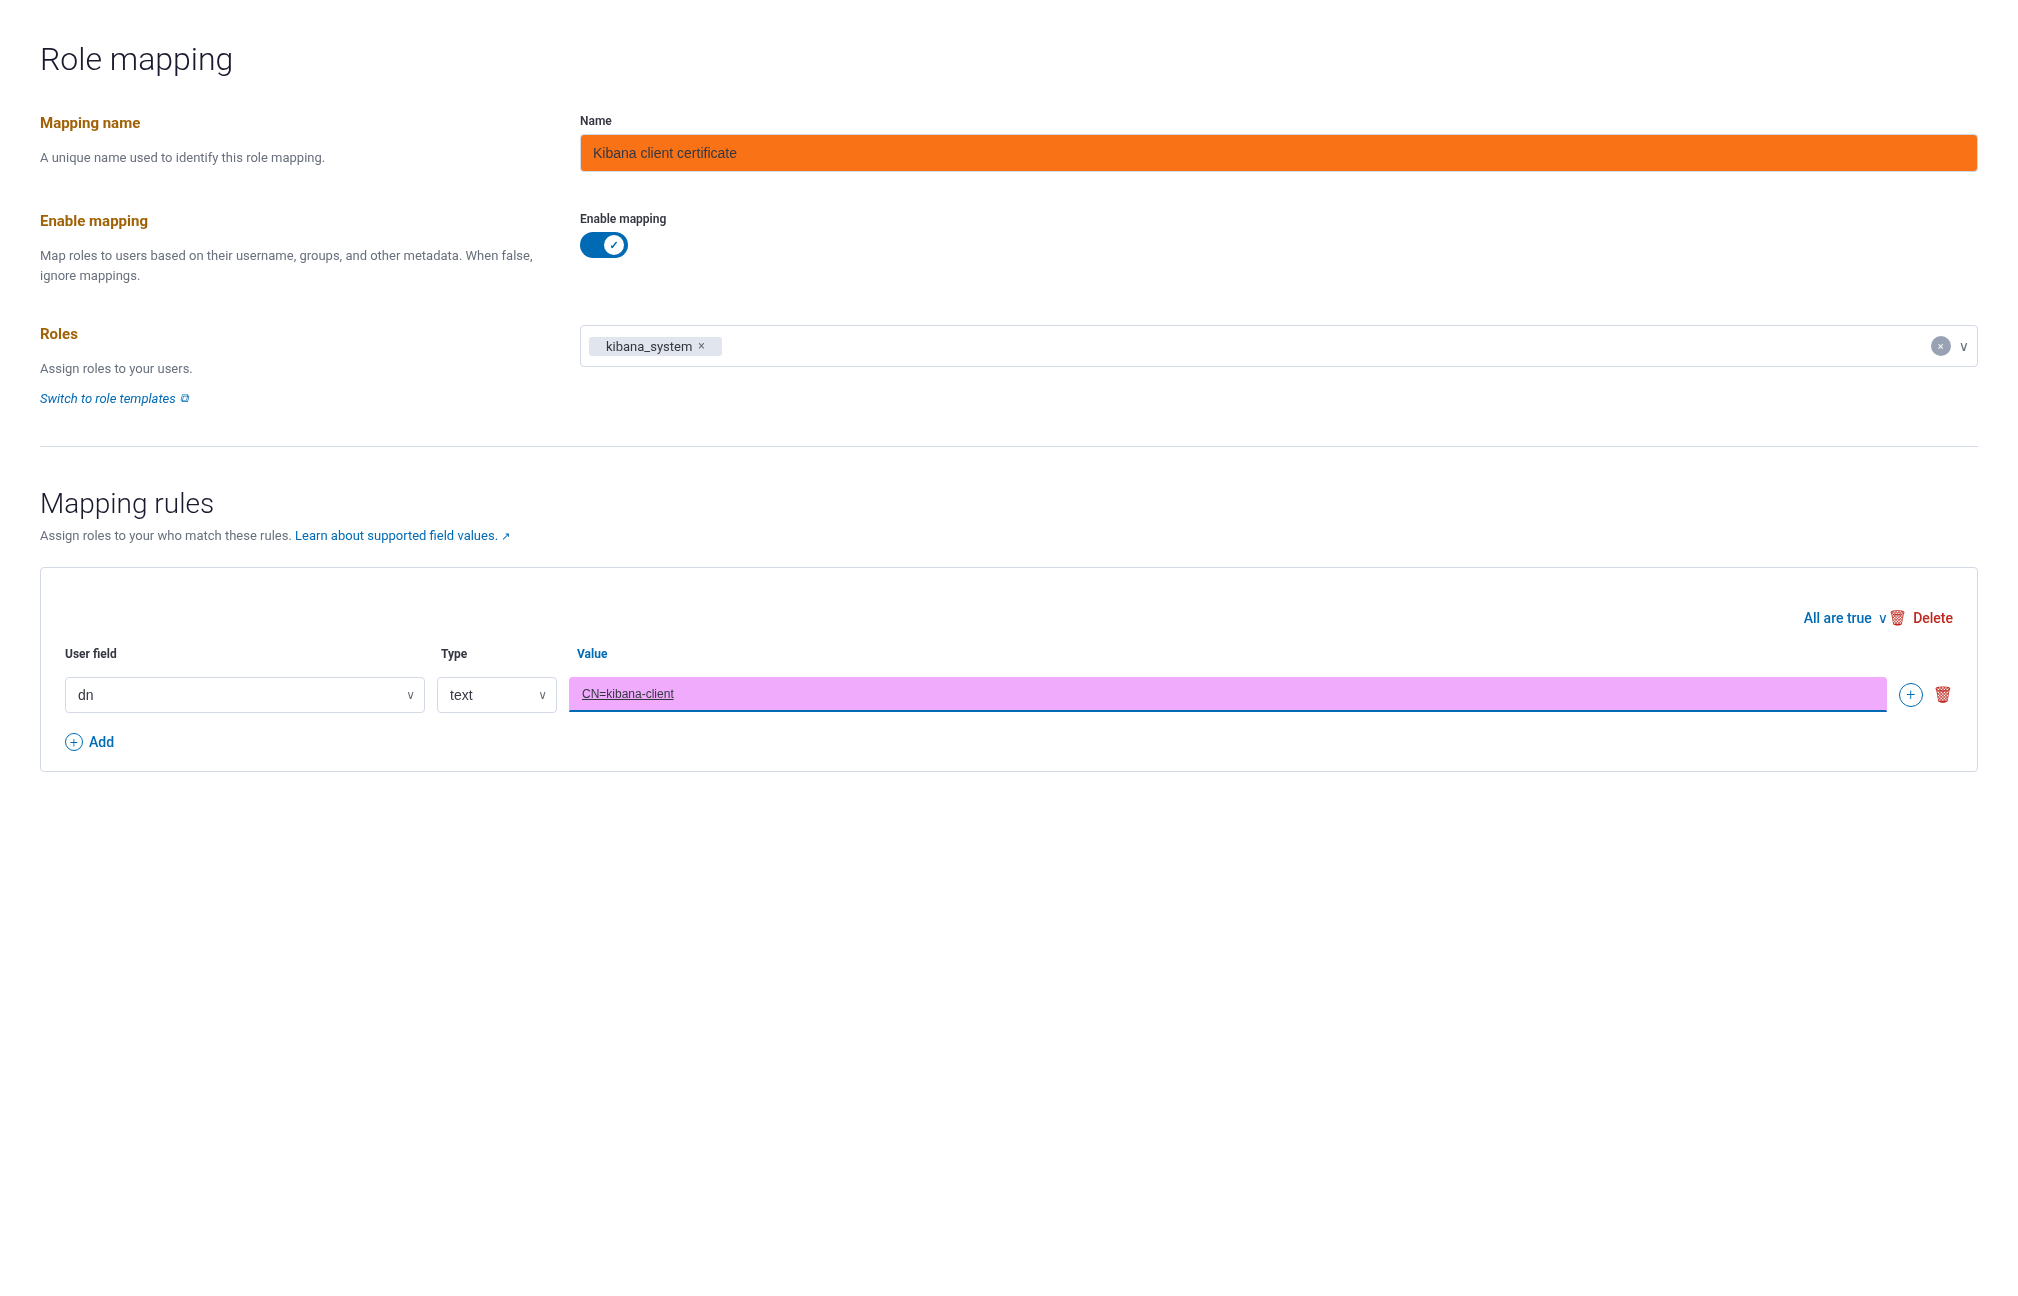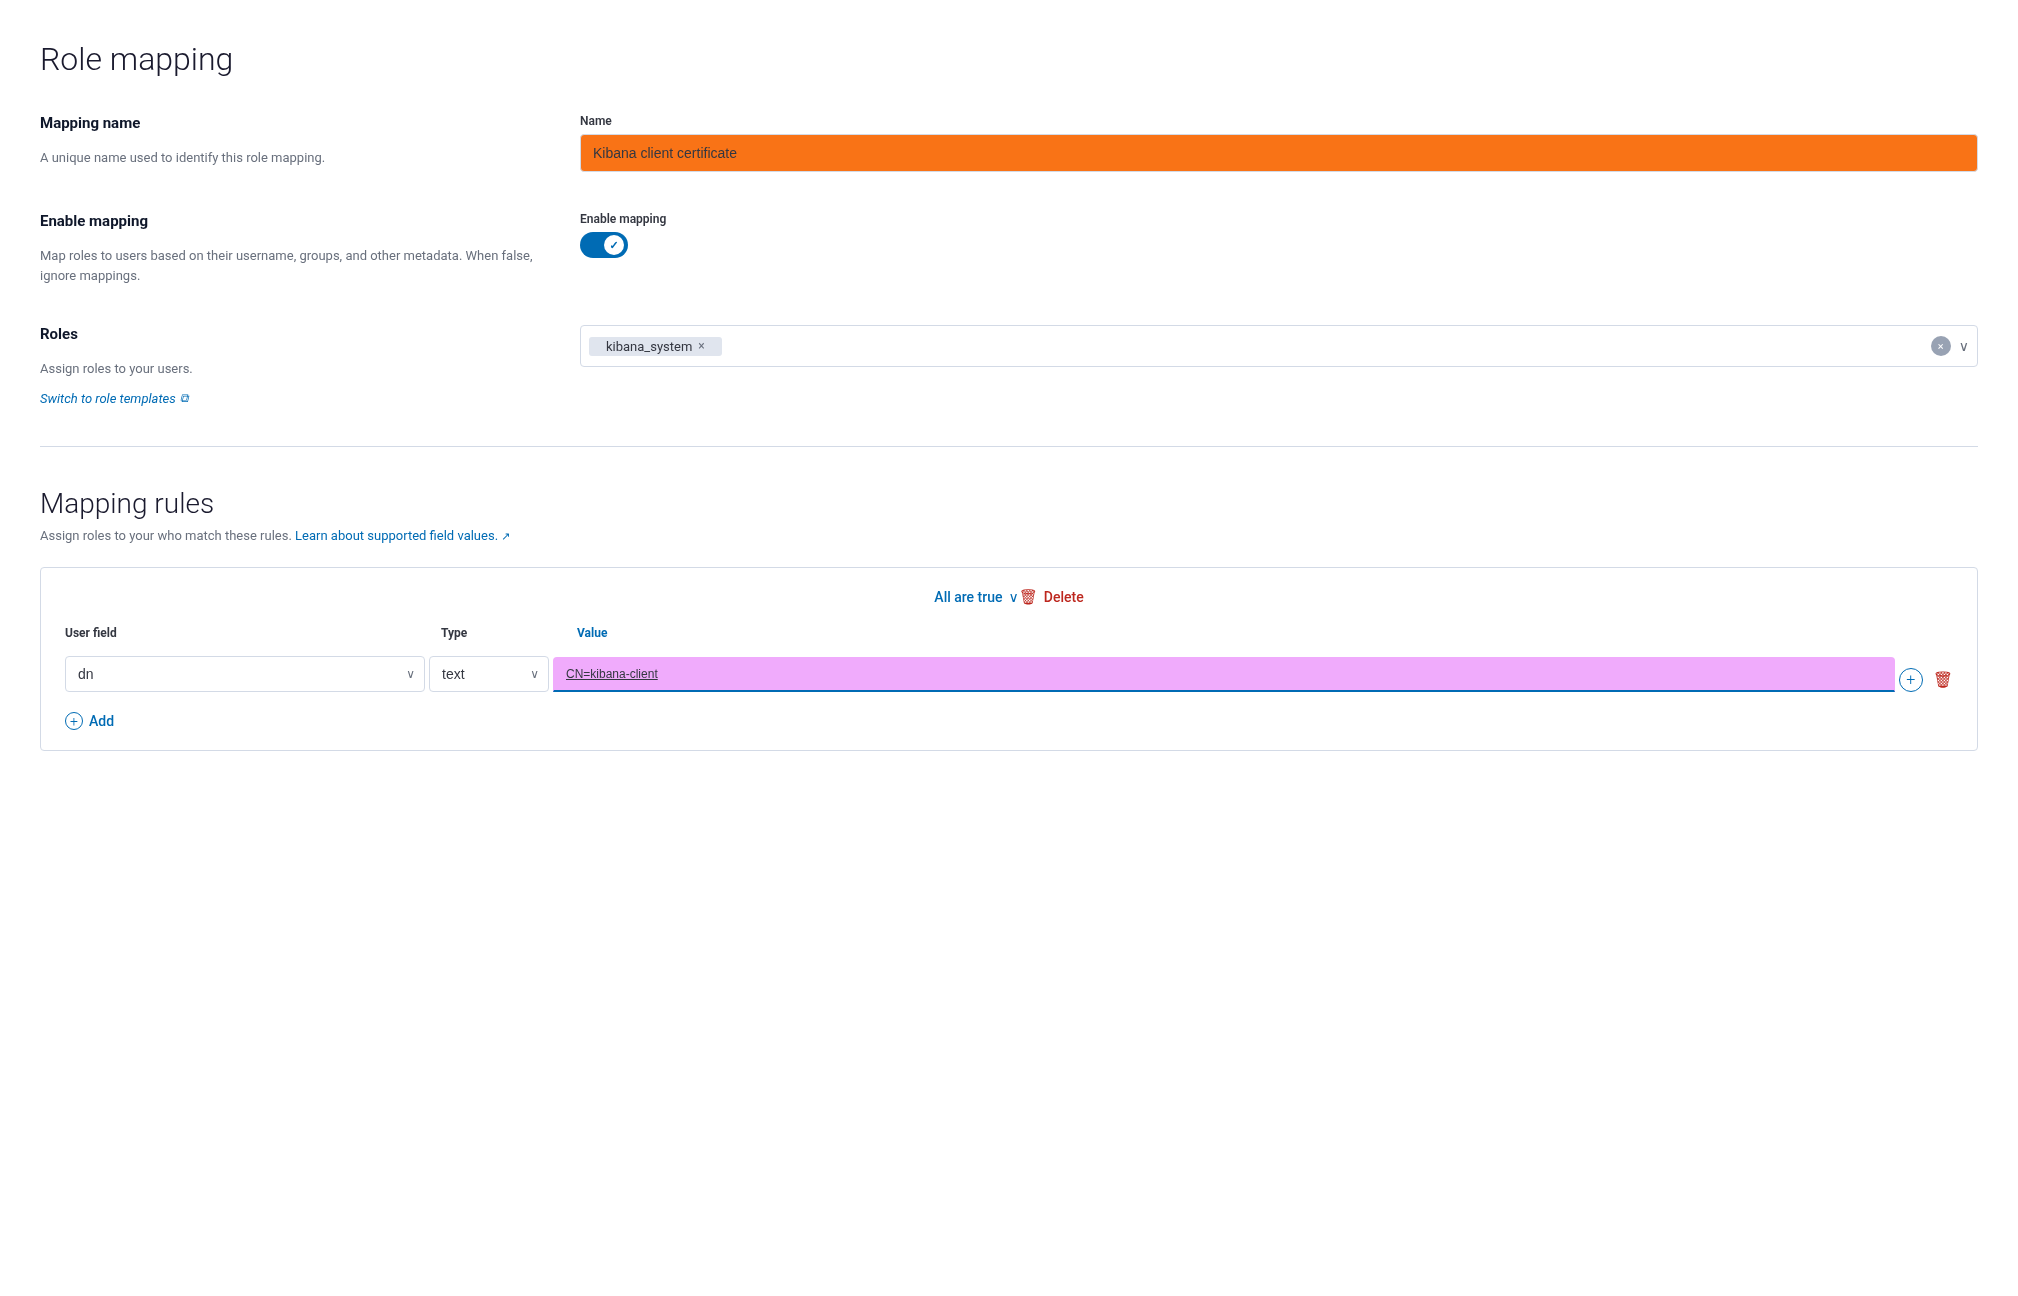--- a/index.html
+++ b/index.html
@@ -36,21 +36,21 @@
       max-width: 500px;
     }
 
     .section-right {
       flex: 1;
     }
 
     .section-label {
       font-size: 15px;
       font-weight: 700;
-      color: #0f172a;
+      color: #a16207;
       margin-bottom: 6px;
     }
 
     .section-desc {
       font-size: 13px;
       color: #69707d;
       line-height: 1.5;
       margin-top: 16px;
     }
 
@@ -218,22 +218,23 @@
     .rules-panel {
       border: 1px solid #d3dae6;
       border-radius: 4px;
       padding: 20px 24px;
       background: #fff;
     }
 
     .rules-header {
       display: flex;
       align-items: center;
-      justify-content: center;
+      justify-content: flex-end;
       margin-bottom: 20px;
+      margin-top: 21px;
     }
 
     .all-true-btn {
       display: inline-flex;
       align-items: center;
       gap: 6px;
       color: #006bb4;
       font-size: 14px;
       cursor: pointer;
       font-weight: 500;
@@ -284,22 +285,22 @@
     .col-value-header {
       font-size: 12px;
       font-weight: 700;
       color: #006bb4;
       margin-bottom: 8px;
     }
 
     
     .rule-row {
       display: flex;
-      align-items: flex-end;
-      gap: 4px;
+      align-items: center;
+      gap: 12px;
     }
 
     .select-wrapper {
       position: relative;
       width: 100%;
     }
 
     .select-wrapper select {
       width: 100%;
       padding: 9px 30px 9px 12px;

